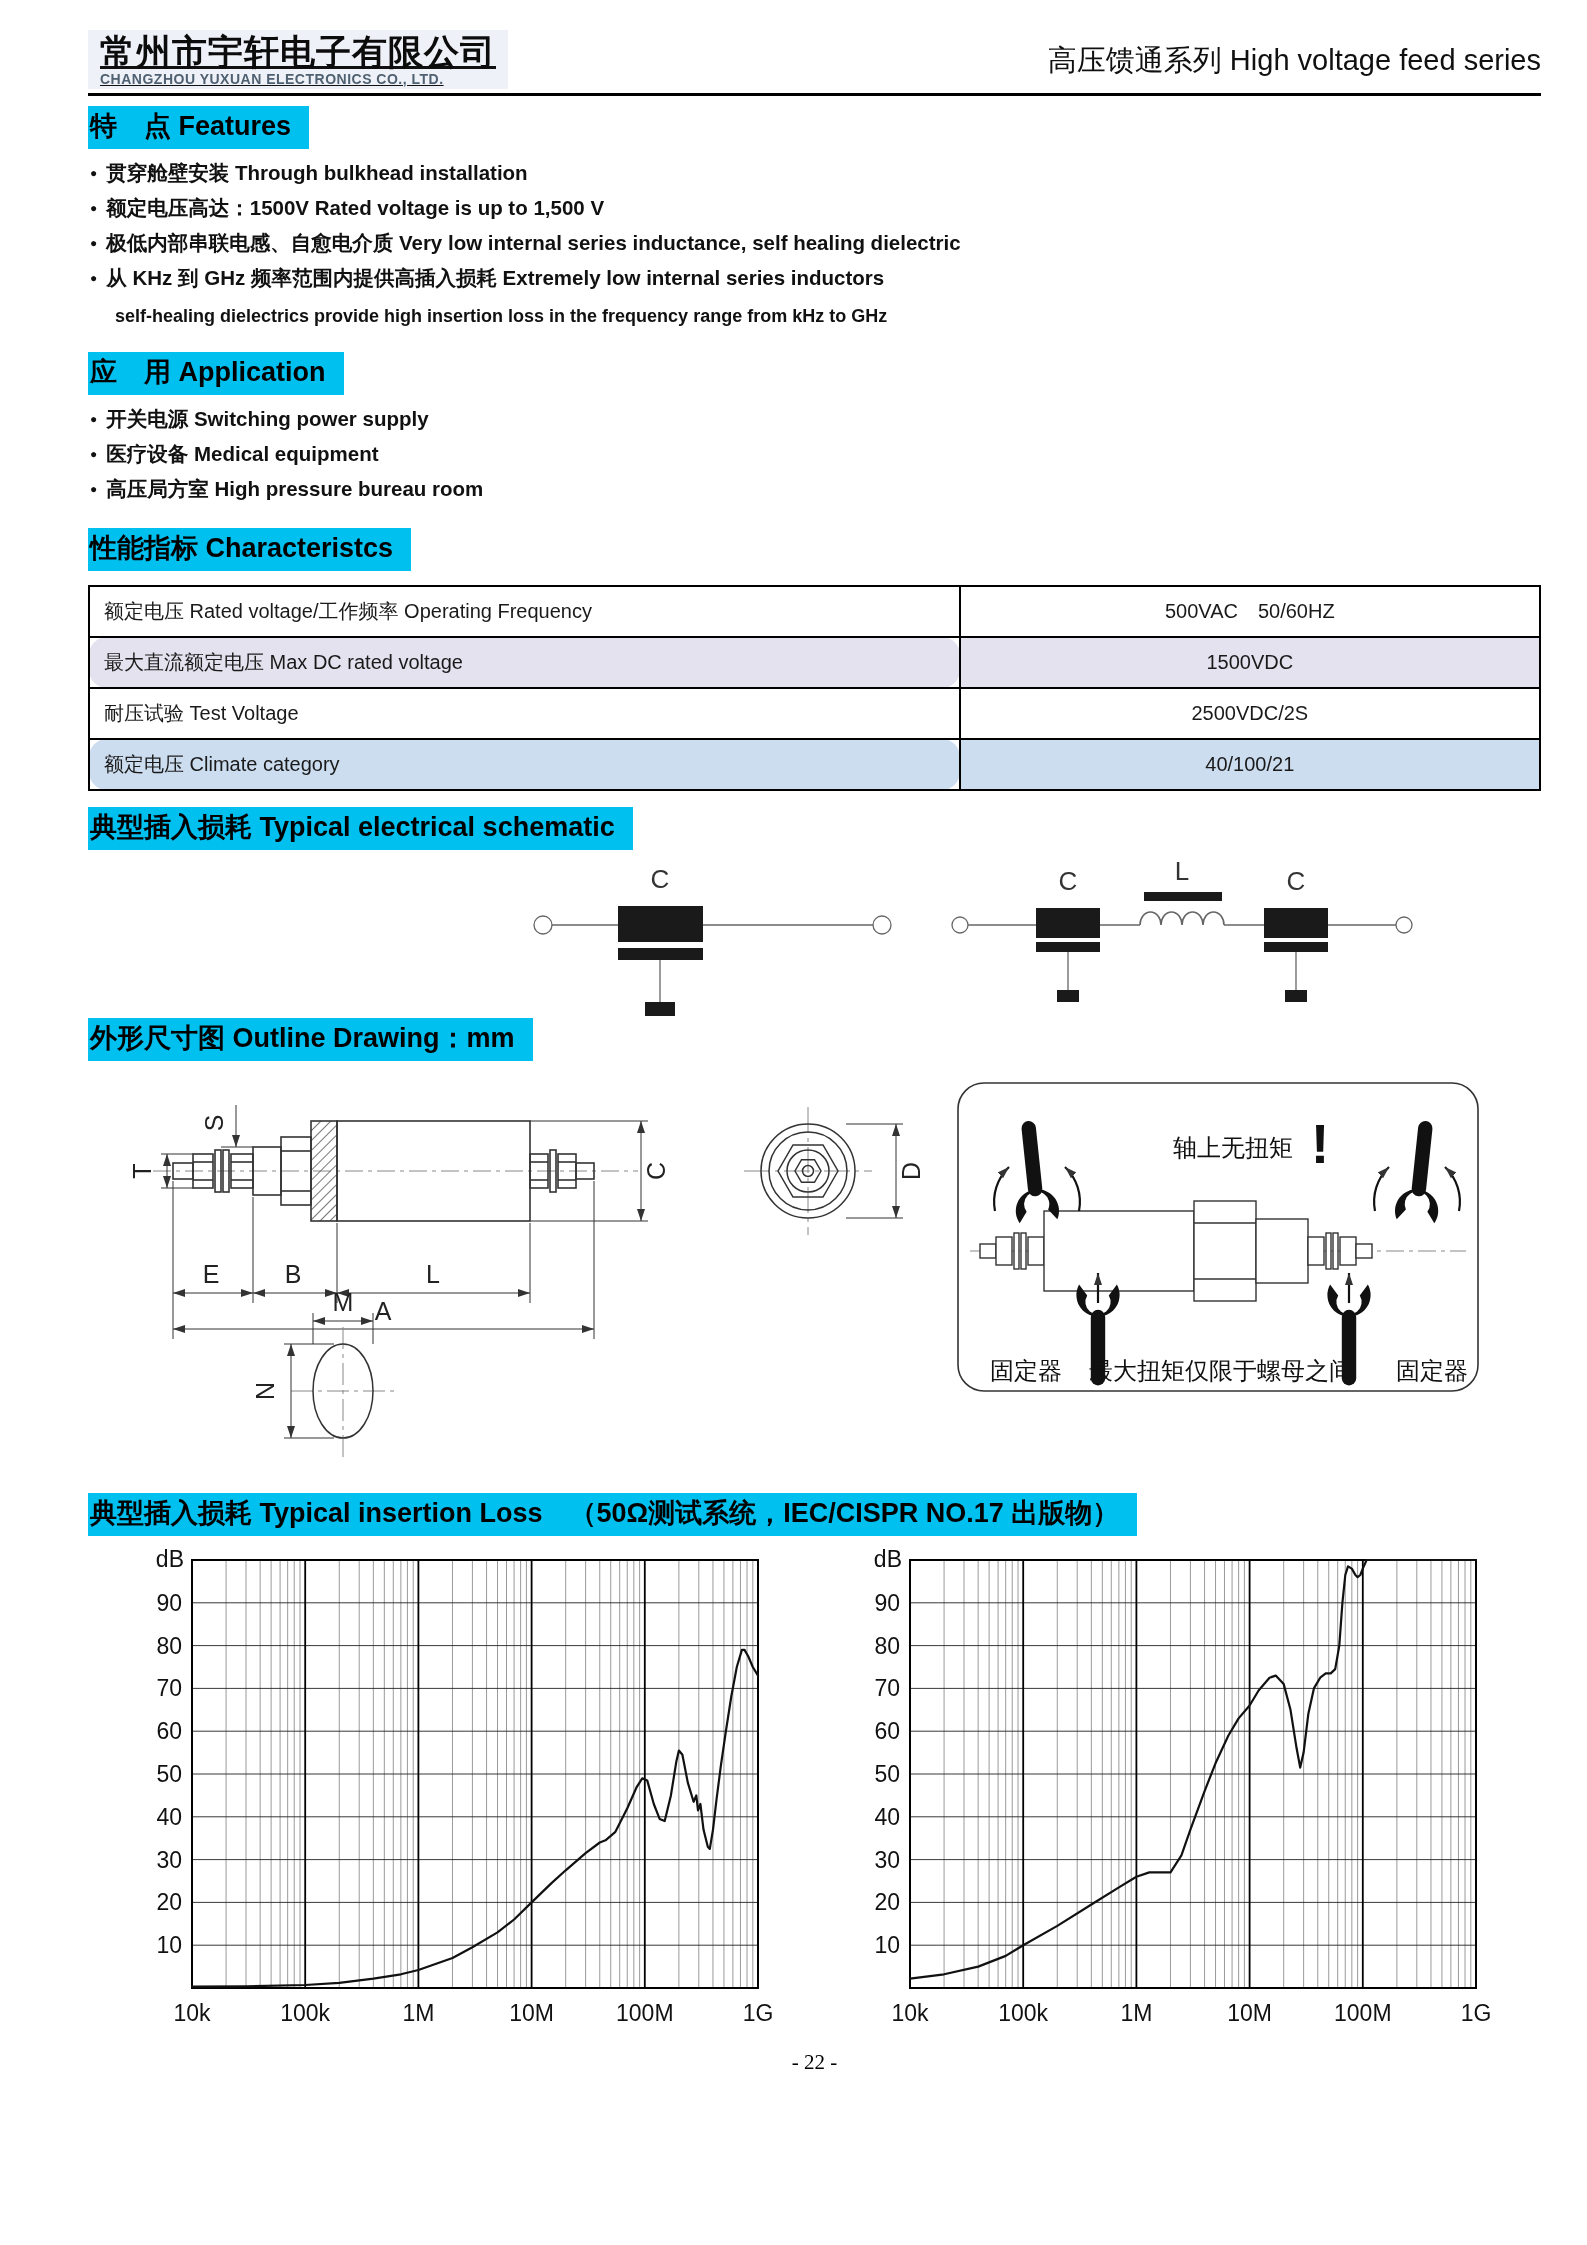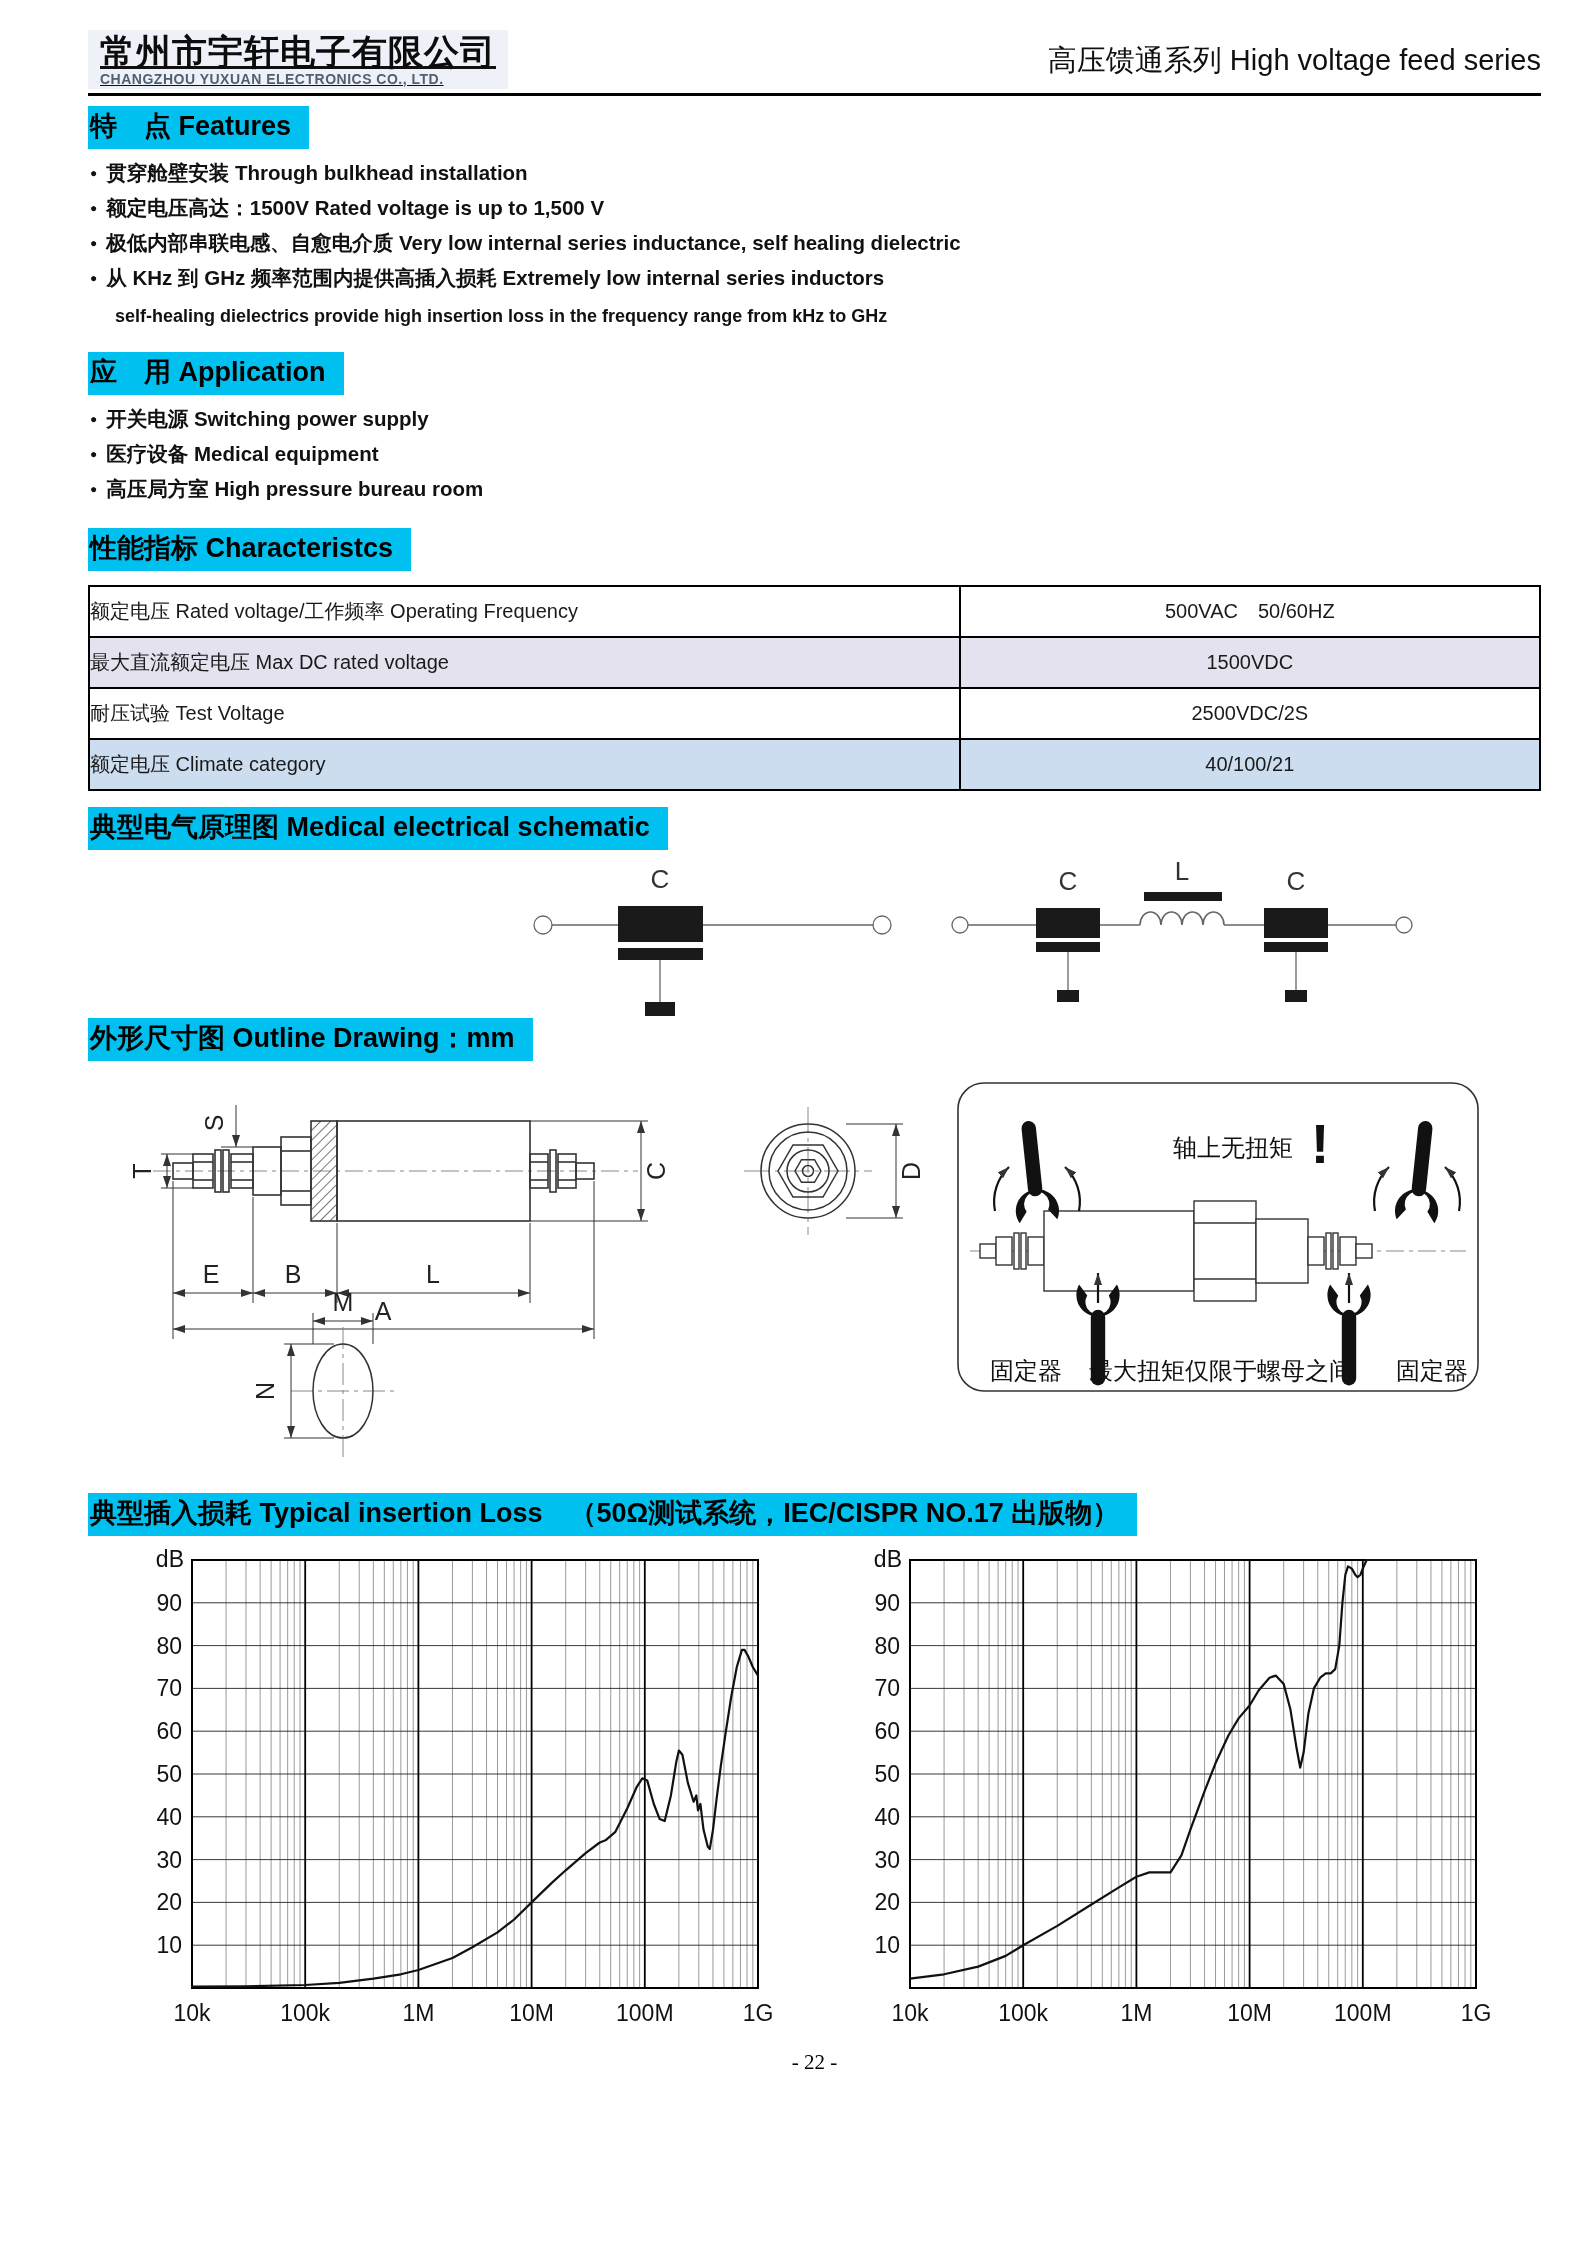--- a/index.html
+++ b/index.html
@@ -17,21 +17,21 @@
          font-size:27px;padding:5px 18px 7px 2px;line-height:1.15;}
   .mt10{margin-top:10px;}.mt16{margin-top:16px;}.mt20{margin-top:20px;}
   
   ul.blist{list-style:none;margin:8px 0 0 2px;padding:0;}
   ul.blist li{font-size:20.5px;font-weight:bold;line-height:31px;display:flex;align-items:baseline;}
   .dot{font-size:12px;margin-right:9px;position:relative;top:-3px;}
   .cont-line{margin-left:27px;font-weight:bold;font-size:18px;line-height:31px;margin-top:4px;}
   
   table.chars{margin-top:14px;width:1453px;border-collapse:collapse;border:2px solid #000;}
   table.chars td{border:2px solid #000;height:47px;font-size:20px;color:#1a1a1a;}
-  td.lbl{padding-left:0;width:60%;}
+  td.lbl{padding-left:14px;width:60%;border-radius:18px;}
   td.val{text-align:center;}
   .rowA{background:#ffffff;} .rowB{background:#e4e2ee;margin-top:24px;} .rowC{background:#cdddf0;}
   svg{display:block;}
   .charts{display:flex;margin-left:46px;gap:78px;margin-top:8px;}
   .footer{text-align:center;font-family:"Liberation Serif",serif;font-size:21px;margin-top:14px;color:#000;}
   .dimtxt{font-size:25px;fill:#222;font-family:"Liberation Sans",sans-serif;}
   .schtxt{font-size:26px;fill:#333;font-family:"Liberation Sans",sans-serif;}
   .instxt{font-size:24px;fill:#111;font-family:"Liberation Sans",sans-serif;}
 </style>
 </head>
@@ -104,21 +104,21 @@
       <td class="val">2500VDC/2S</td>
     </tr>
     <tr class="rowC">
       <td class="lbl">额定电压 Climate category</td>
       <td class="val">40/100/21</td>
     </tr>
   </tbody>
     </table>
 
   
-  <div class="sec-h mt16">典型电气原理图  Medical electrical schematic</div>
+  <div class="sec-h mt16">典型插入损耗  Typical electrical schematic</div>
   <svg width="1449" height="168" viewBox="0 0 1449 168">
     <g stroke="#666" stroke-width="1.3" fill="none">
 
       <circle cx="455" cy="75" r="9"></circle>
       <line x1="464" y1="75" x2="530" y2="75"></line>
       <line x1="615" y1="75" x2="785" y2="75"></line>
       <circle cx="794" cy="75" r="9"></circle>
       <line x1="572" y1="110" x2="572" y2="152"></line>
 
       <circle cx="872" cy="75" r="8"></circle>

